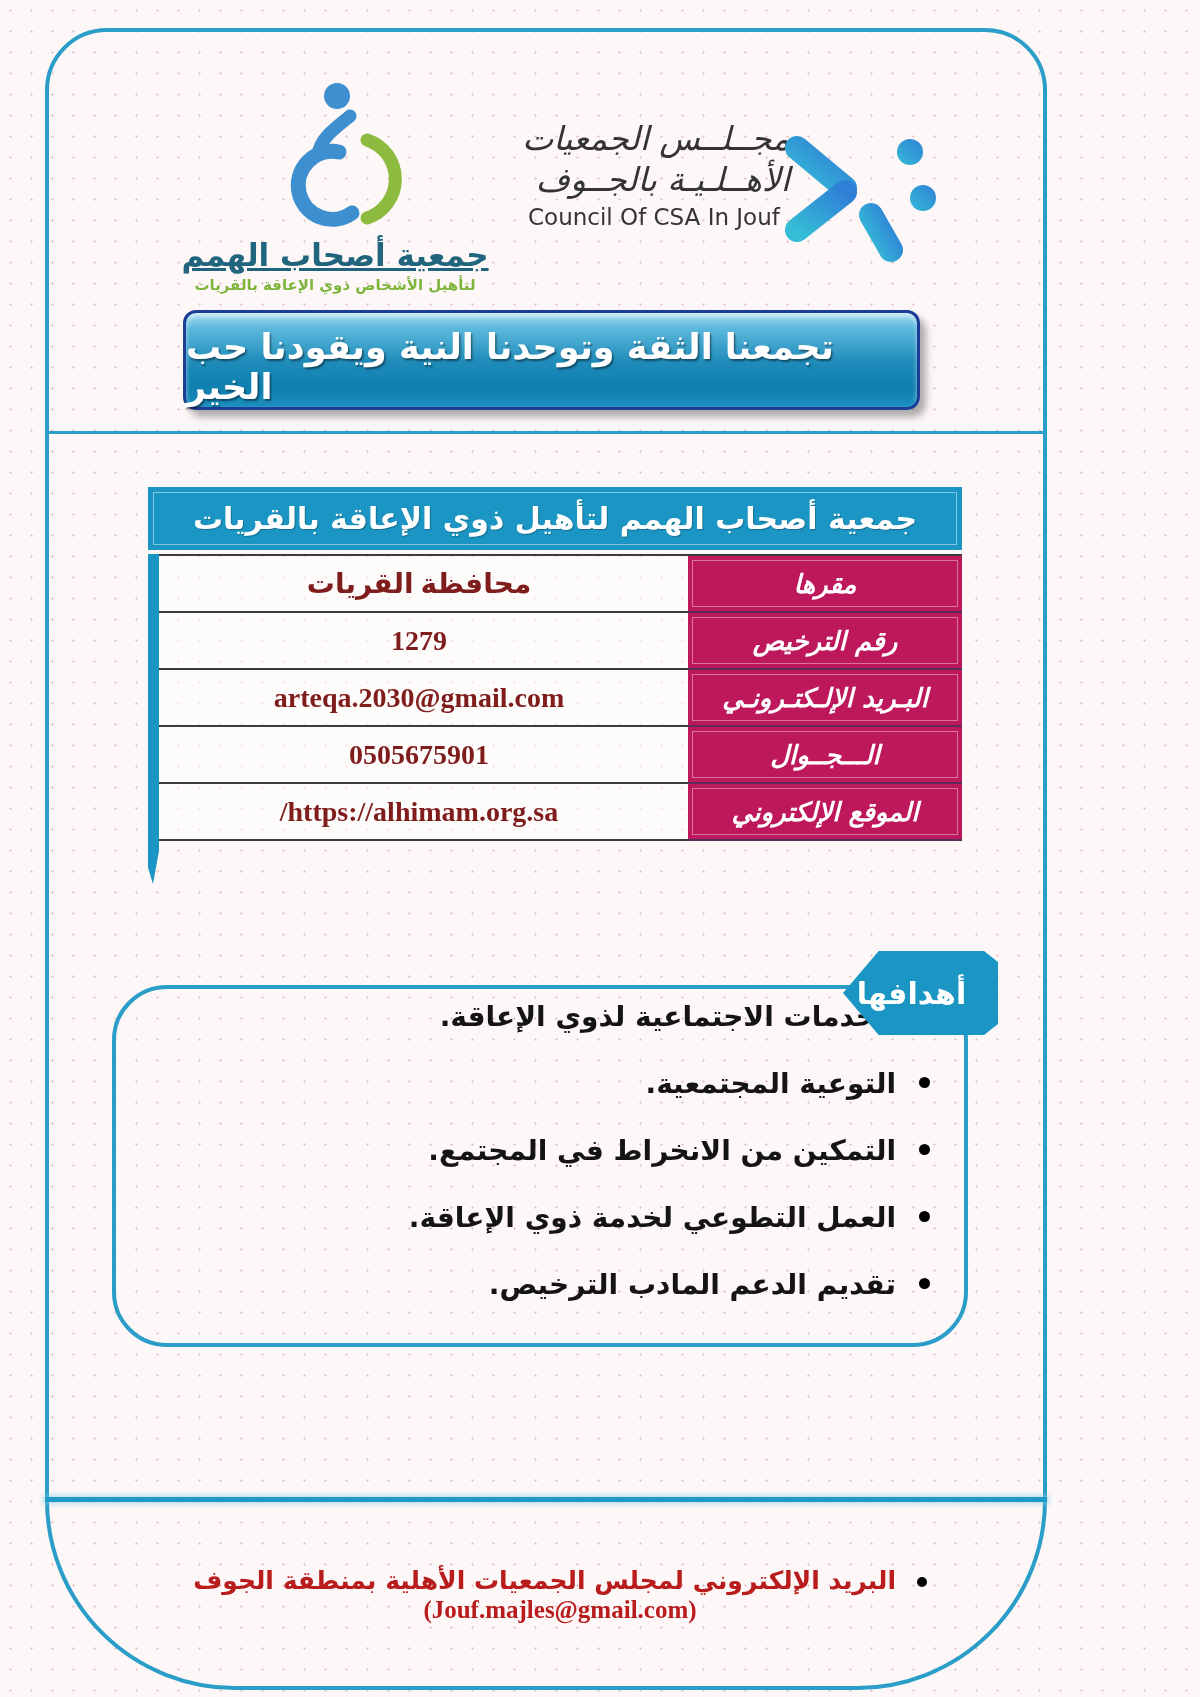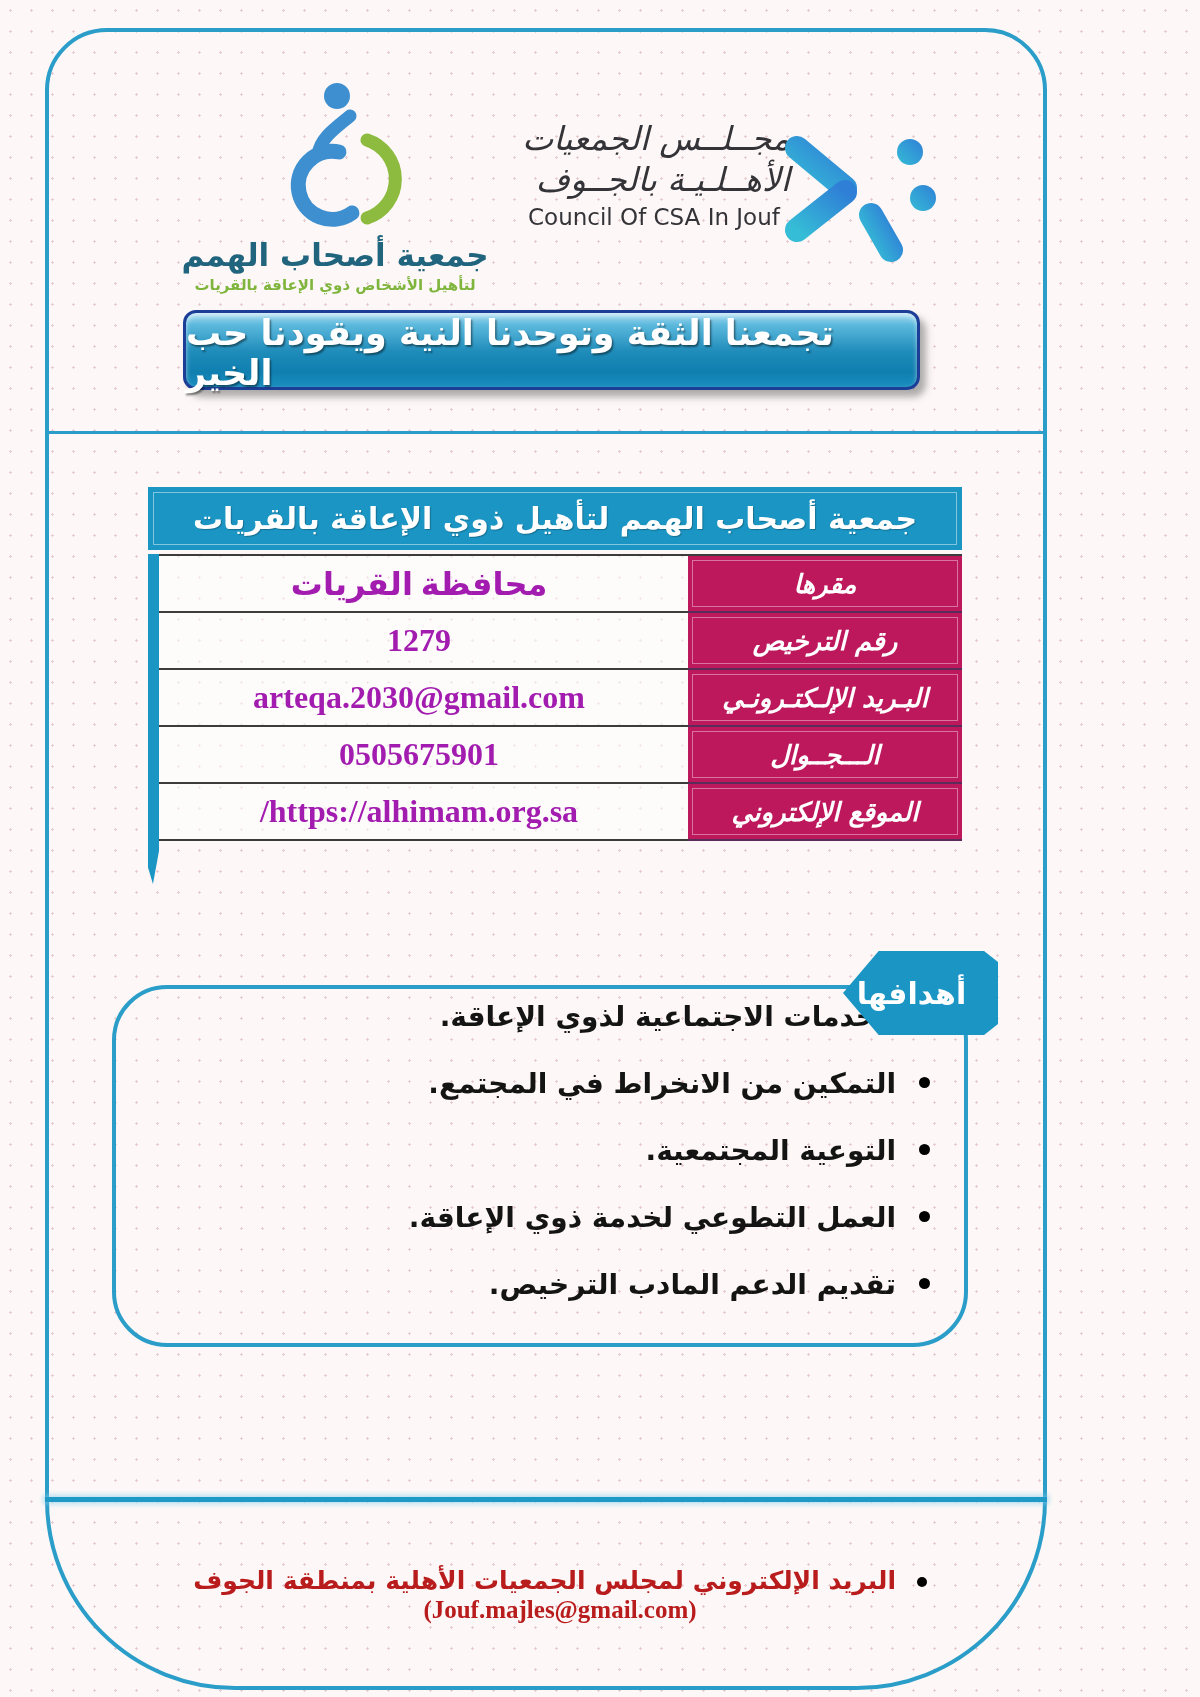--- a/index.html
+++ b/index.html
@@ -13,33 +13,33 @@
     overflow:hidden;
   }
   .frame {
     position:absolute; left:45px; top:28px; width:1002px; height:1662px;
     border:4px solid #2b9dc9;
     border-radius:62px 62px 190px 190px;
   }
   
   .org-logo { position:absolute; left:175px; top:78px; width:320px; text-align:center; }
   .org-logo svg { display:block; margin:0 auto; }
-  .org-title { font-size:31px; font-weight:bold; color:#20647d; line-height:34px; }
+  .org-title { font-size:31px; font-weight:bold; color:#20647d; line-height:34px;text-decoration:underline; }
   .org-sub { font-size:15px; font-weight:bold; color:#7fb53d; margin-top:4px; }
   .council { position:absolute; left:500px; top:118px; width:290px; text-align:right; direction:rtl; color:#333338; }
   .council .l1, .council .l2 { font-size:33px; line-height:41px; letter-spacing:0;font-style:italic; }
   .council .l3 { font-size:23px; line-height:34px; direction:ltr; text-align:left; padding-left:28px; }
   .mark { position:absolute; left:775px; top:100px; width:170px; height:175px; }
   
   .banner {
-    position:absolute; left:183px; top:310px; width:737px; height:80px;
+    position:absolute; left:183px; top:310px; width:737px; height:100px;
     border:3px solid #1d3e96; border-radius:13px;
     background:linear-gradient(180deg,#a9dcf0 0%,#5cb9dd 16%,#1f8cba 52%,#0f7fb0 80%,#1b8fbf 100%);
     box-shadow:6px 7px 7px rgba(110,110,110,0.55), inset 0 3px 5px rgba(255,255,255,0.55);
-    display:flex; align-items:flex-start; justify-content:center;
+    display:flex; align-items:flex-end; justify-content:center;
   }
   .banner span {
     color:#fff; font-size:35px; font-weight:bold;
     text-shadow:1.5px 1.5px 2px rgba(0,0,0,0.45);
   }
   .divider1 { position:absolute; left:45px; top:431px; width:1002px; height:3px; background:#2b9dc9; }
   .divider2 { position:absolute; left:45px; top:1497px; width:1002px; height:5px; background:#1f9ac7;
               box-shadow:0 0 5px 2px rgba(130,205,235,0.6); }
   
   .tbl { position:absolute; left:148px; top:487px; width:814px; }
@@ -48,21 +48,21 @@
     display:flex; align-items:center; justify-content:center;
   }
   .tbl-header::after { content:""; position:absolute; inset:5px; border:1px solid rgba(255,255,255,0.45); pointer-events:none; }
   .tbl-header span { color:#fff; font-size:30px; font-weight:bold; text-shadow:1px 1px 1px rgba(0,0,0,0.25); }
   .tbl-body { margin-top:4px; border-top:2px solid #3c3c3c; }
   .trow { display:flex; height:57px; }
   .tval {
     width:540px; background:rgba(255,255,255,0.55);
     border-left:2px solid #3c3c3c; border-bottom:2px solid #3c3c3c;
     display:flex; align-items:center; justify-content:center;
-    font-size:32px; font-weight:600; color:#a21caf;
+    font-size:28px; font-weight:600; color:#7f1d1d;
     font-family:"Liberation Serif","DejaVu Sans", serif;
   }
   .tlab {
     position:relative; width:274px; background:#be185d; border-bottom:2px solid rgba(10,60,85,0.55);
     display:flex; align-items:center; justify-content:center;font-style:italic;
   }
   .tlab::after { content:""; position:absolute; inset:4px; border:1px solid rgba(255,255,255,0.4); pointer-events:none; }
   .tlab span { color:#fff; font-size:26px; font-weight:bold; }
   .accent {
     position:absolute; left:148px; top:554px; width:11px; height:330px; background:#1b95c3;
@@ -175,22 +175,22 @@
   </div>
 </div>
 <div class="accent"></div>
 
 <div class="obj-box"></div>
 <div class="badge">
   <span>أهدافها</span>
 </div>
 <ul class="obj-list">
   <li><span class="dot"></span><span>الخدمات الاجتماعية لذوي الإعاقة.</span></li>
+  <li><span class="dot"></span><span>التوعية المجتمعية.</span></li>
   <li><span class="dot"></span><span>التمكين من الانخراط في المجتمع.</span></li>
-  <li><span class="dot"></span><span>التوعية المجتمعية.</span></li>
   <li><span class="dot"></span><span>العمل التطوعي لخدمة ذوي الإعاقة.</span></li>
   <li><span class="dot"></span><span>تقديم الدعم المادب الترخيص.</span></li>
 </ul>
 
 <div class="divider2"></div>
 
 <div class="footer">
   <span class="fdot"></span>
   <span>البريد الإلكتروني لمجلس الجمعيات الأهلية بمنطقة الجوف</span>
   <span class="mail">(Jouf.majles@gmail.com)</span>

